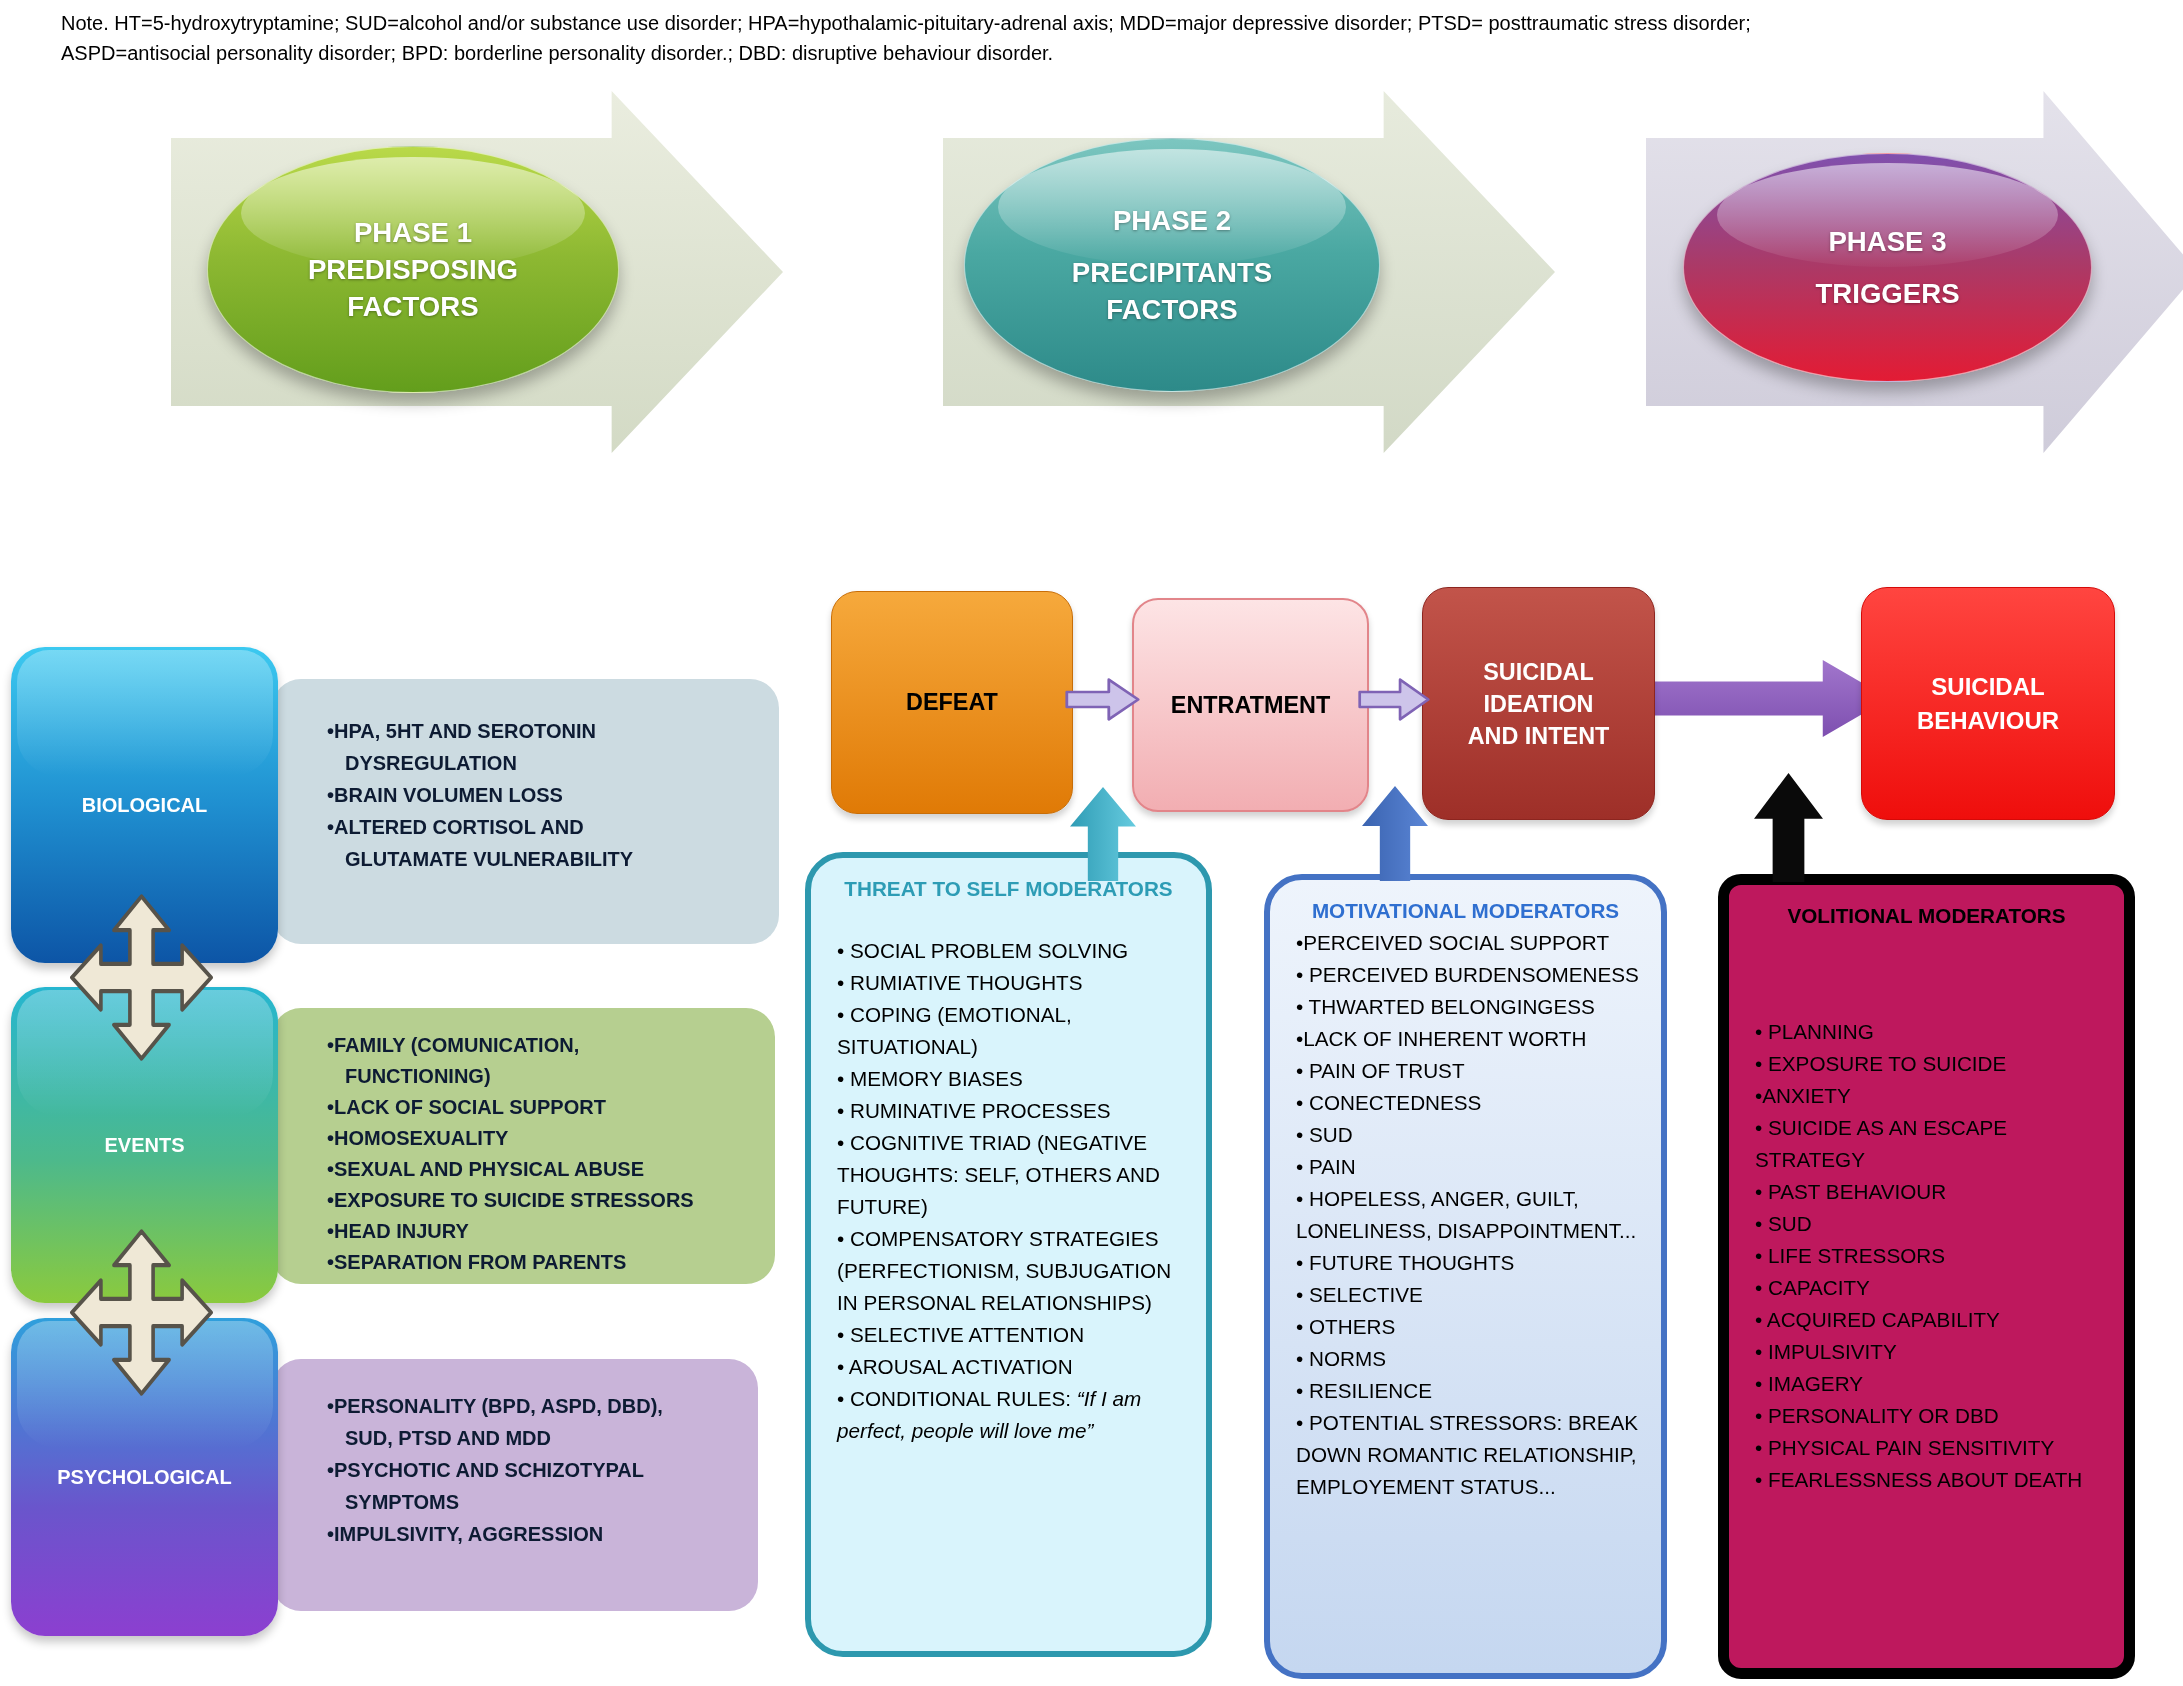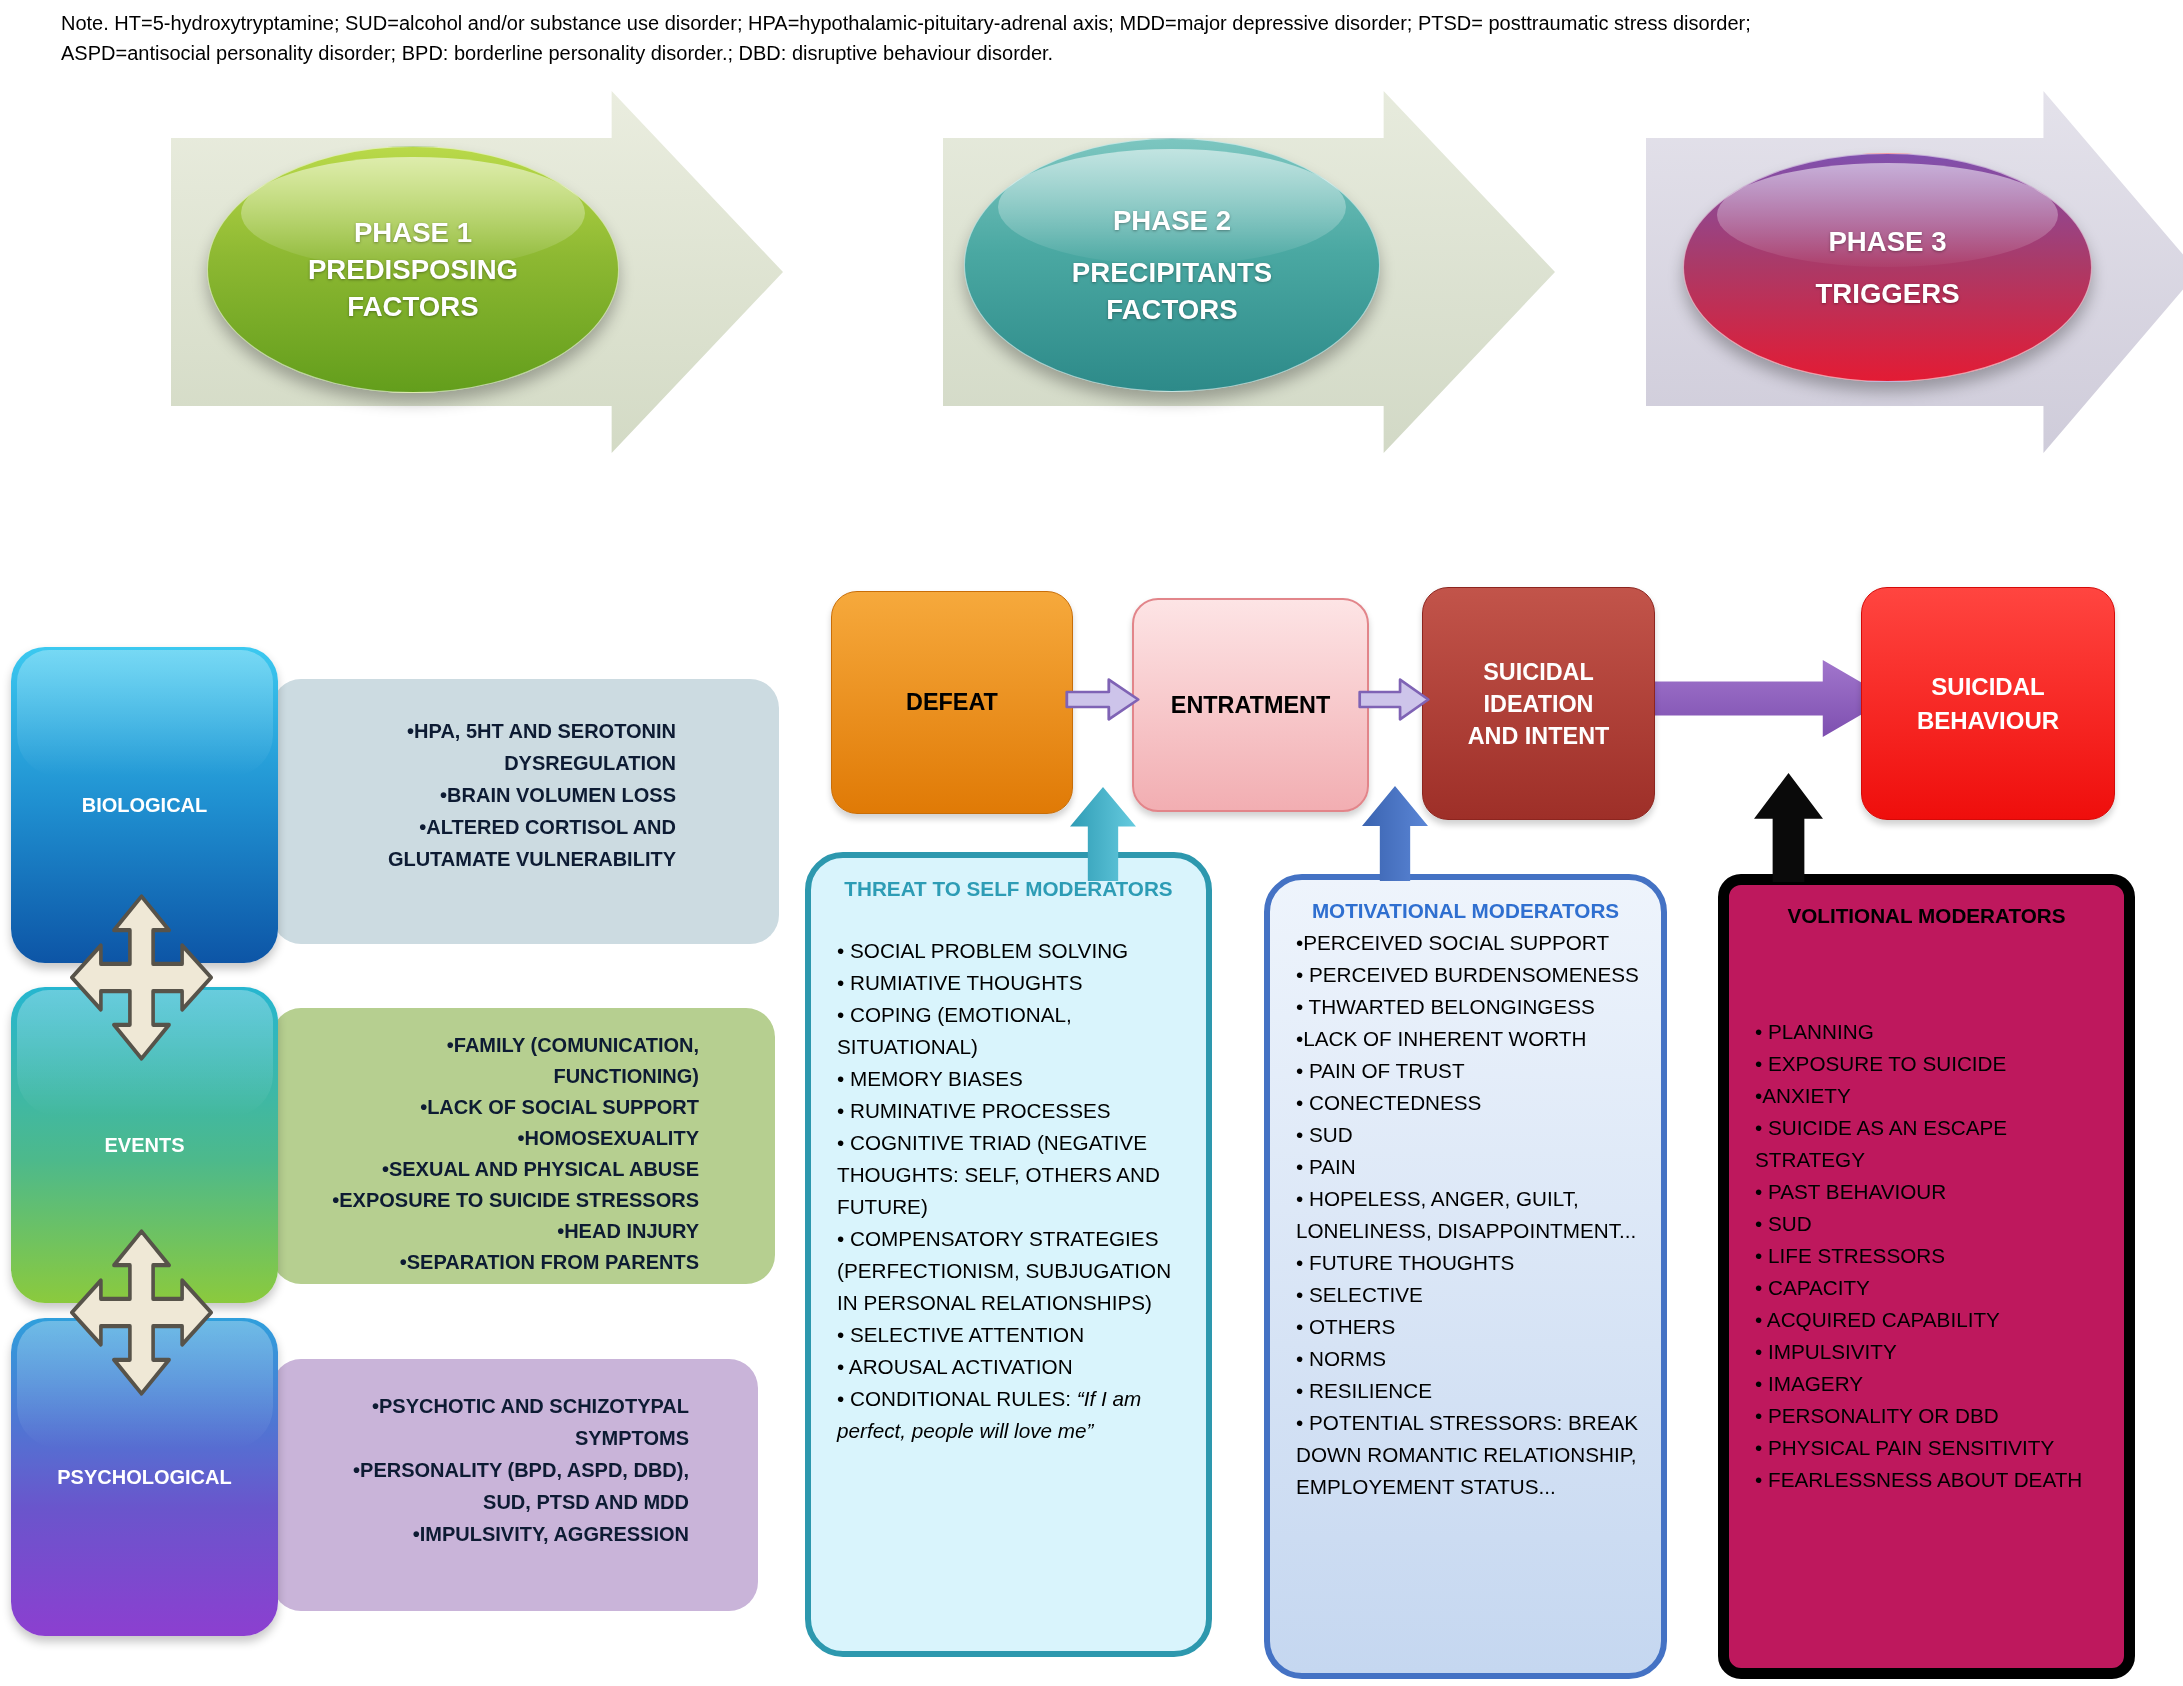--- a/index.html
+++ b/index.html
@@ -34,21 +34,21 @@
   .factor-box::before{content:"";position:absolute;inset:2.8px 5.5px auto 5.5px;height:40%;border-radius:32px 32px 41px 41px;
               background:linear-gradient(180deg,rgba(255,255,255,.30),rgba(255,255,255,0));pointer-events:none;}
   .bio-box{left:11px;top:647px;height:316px;background:linear-gradient(180deg,#3cc9f0 0%,#1f8fd0 50%,#0d55a6 100%);}
   .events-box{left:11px;top:987px;height:316px;background:linear-gradient(180deg,#26b6d0 0%,#4db98b 55%,#8bca3d 100%);}
   .psych-box{left:11px;top:1318px;height:318px;background:linear-gradient(180deg,#2f9fdc 0%,#6a55cc 60%,#8c3fd0 100%);}
 
   .factor-panel{z-index:2;border-radius:29px;color:#0d1b33;font-weight:bold;font-size:20px;line-height:32px;}
   .bio-panel{left:272px;top:679px;width:507px;height:265px;background:#ccdbe1;padding:36px 103px 13.8px 55px;box-sizing:border-box;}
   .events-panel{left:272px;top:1008px;width:503px;height:276px;background:#b6cf90;padding:22px 76px 13.8px 55px;box-sizing:border-box;line-height:31px;}
   .psych-panel{left:272px;top:1359px;width:486px;height:252px;background:#c9b4d9;padding:31px 69px 13.8px 55px;box-sizing:border-box;}
-  .fitem{padding-left:18px;text-indent:-18px;text-align:right;}
+  .fitem{padding-left:18px;text-indent:-18px;}
 
   .cross{z-index:5;}
   .cross1{left:69px;top:893px;width:145px;height:169px;}
   .cross2{left:69px;top:1228px;width:145px;height:169px;}
 
   
   .flow-box{border-radius:26px;display:flex;flex-direction:column;align-items:center;justify-content:center;
             text-align:center;font-weight:bold;z-index:2;box-shadow:0 4.1px 6.9px rgba(0,0,0,.18);}
   .defeat{left:831px;top:591px;width:240px;height:221px;font-size:23.4px;color:#000;
           background:linear-gradient(180deg,#f6a93c,#e07a06);border:1.4px solid #c86e08;}
@@ -128,22 +128,22 @@
 <div class="abs factor-panel events-panel">
     <div class="fitem">•FAMILY (COMUNICATION, FUNCTIONING)</div>
     <div class="fitem">•LACK OF SOCIAL SUPPORT</div>
     <div class="fitem">•HOMOSEXUALITY</div>
     <div class="fitem">•SEXUAL AND PHYSICAL ABUSE</div>
     <div class="fitem">•EXPOSURE TO SUICIDE STRESSORS</div>
     <div class="fitem">•HEAD INJURY</div>
     <div class="fitem">•SEPARATION FROM PARENTS</div>
   </div>
 <div class="abs factor-panel psych-panel">
+    <div class="fitem">•PERSONALITY (BPD, ASPD, DBD), SUD, PTSD AND MDD</div>
     <div class="fitem">•PSYCHOTIC AND SCHIZOTYPAL SYMPTOMS</div>
-    <div class="fitem">•PERSONALITY (BPD, ASPD, DBD), SUD, PTSD AND MDD</div>
     <div class="fitem">•IMPULSIVITY, AGGRESSION</div>
   </div>
 
 <div class="abs factor-box bio-box">
   <span>BIOLOGICAL</span>
 </div>
 <div class="abs factor-box events-box">
   <span>EVENTS</span>
 </div>
 <div class="abs factor-box psych-box">

